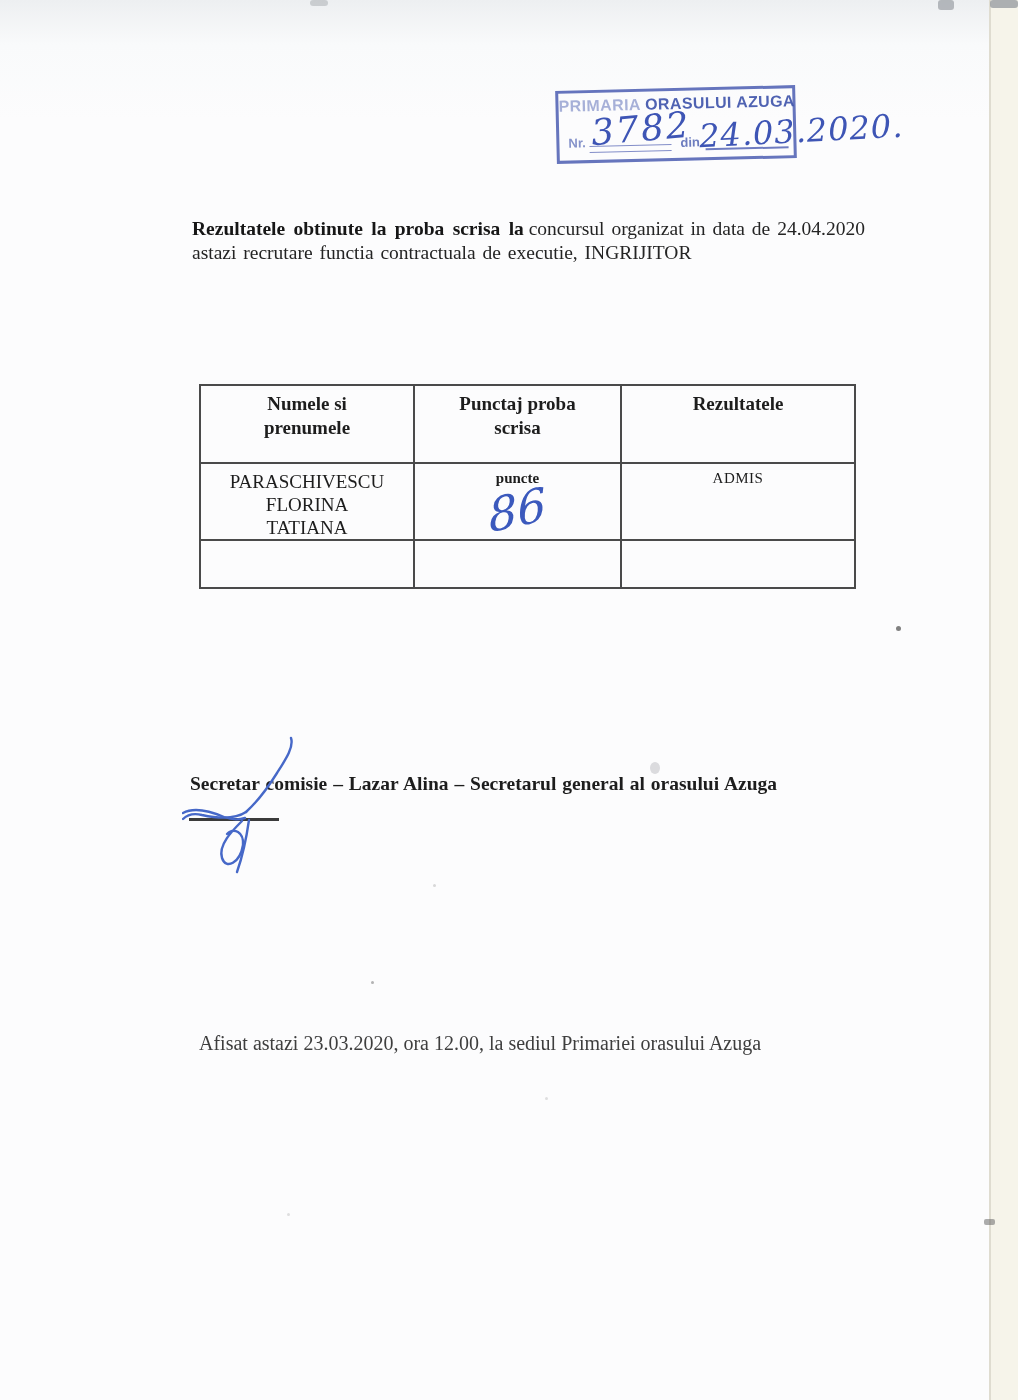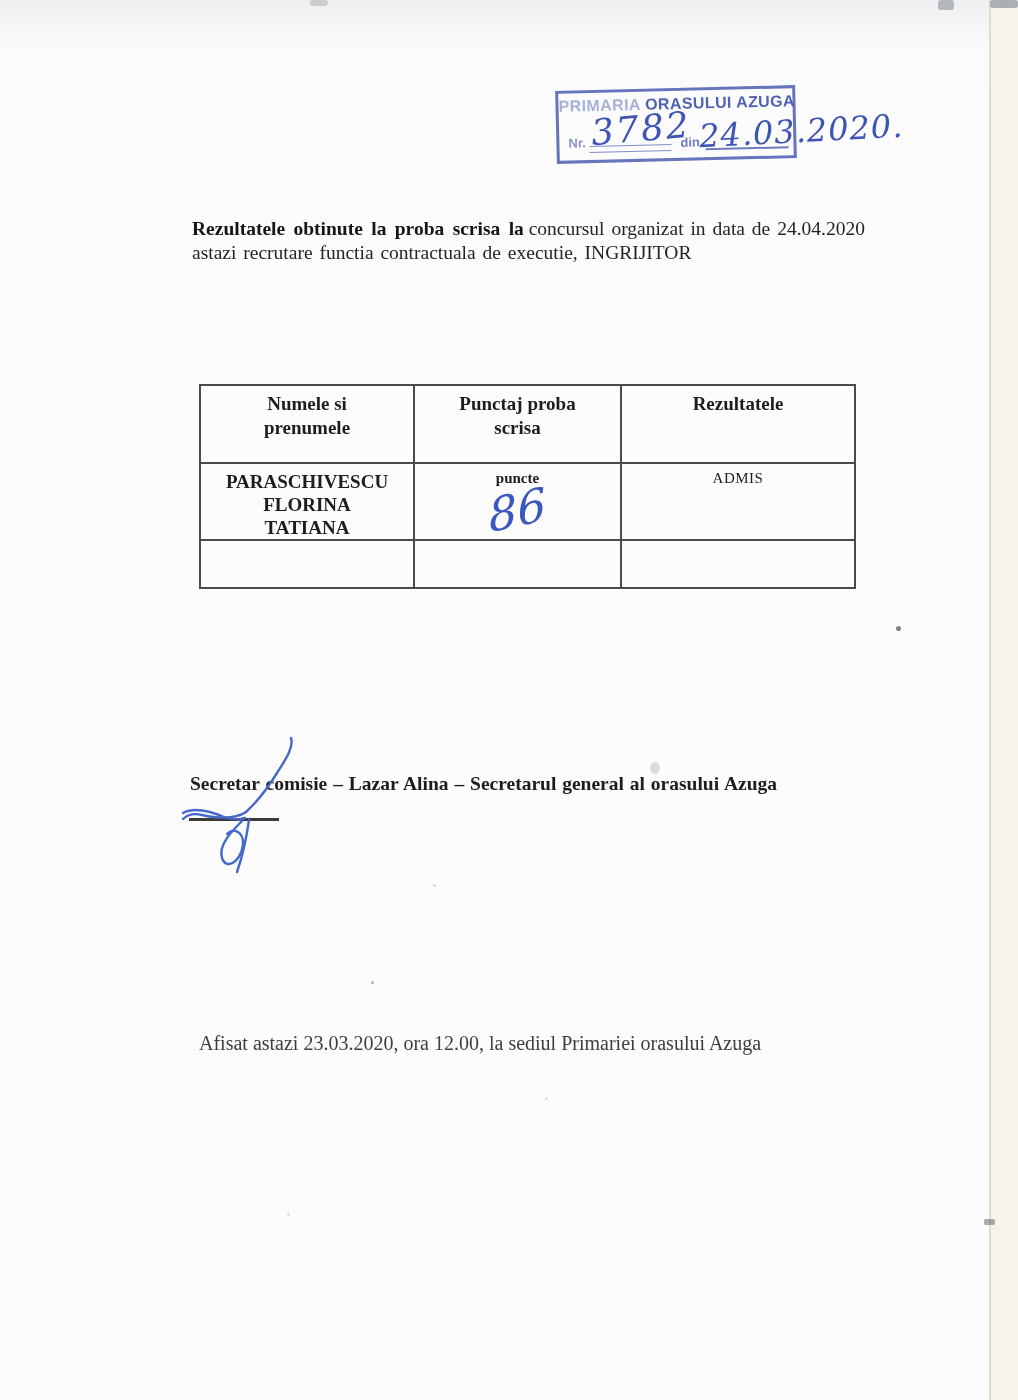--- a/index.html
+++ b/index.html
@@ -38,21 +38,21 @@
   .title-block{position:absolute; left:192px; top:217px; width:750px;
     font-size:19.5px; line-height:24px; color:#242424;}
   .title-bold{font-weight:bold; word-spacing:3.5px; color:#161616;margin-top:41px;}
   .title-rest{word-spacing:2px;}
   
   table.results{position:absolute; left:183px; top:384px; border-collapse:collapse;
     table-layout:fixed; width:655px; color:#1d1d1d;margin-left:16px;}
   table.results th, table.results td{border:2px solid #4a4a4a; vertical-align:top;
     text-align:center; padding:6px 3px 0 3px;}
   table.results th{font-size:19px; line-height:24px; font-weight:bold; white-space:pre-line;}
-  td.name-cell{font-size:19px; line-height:23px; font-weight:bold; white-space:pre-line;}
+  td.name-cell{font-size:19px; line-height:23px; font-weight:normal; white-space:pre-line;}
   .score-label{font-size:15px; font-weight:bold;}
   .score-value{display:inline-block; font-size:46px; line-height:44px;
     transform:rotate(-12deg) skewX(-8deg); margin-top:1px; color:#3b59bd;}
   .result-cell{font-size:15px; font-weight:normal; letter-spacing:.5px;}
   
   .secretar-line{position:absolute; left:190px; top:773px; font-size:19.5px;
     font-weight:bold; color:#1d1d1d; word-spacing:1px; white-space:nowrap;}
   .sig-underscore{position:absolute; left:189px; top:818px; width:90px; height:3px;
     background:#3b3b3b;}
   .signature-svg{position:absolute; left:182px; top:735px;}

